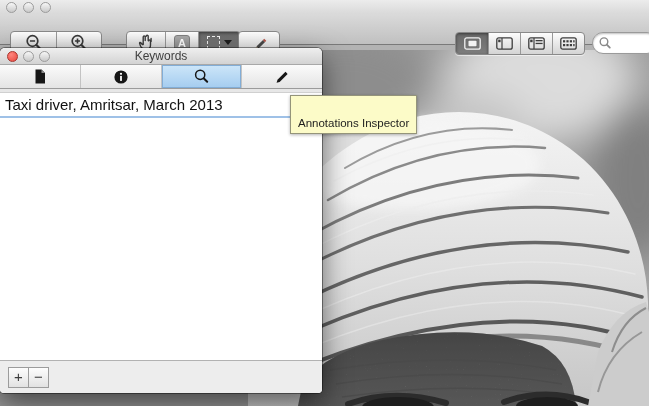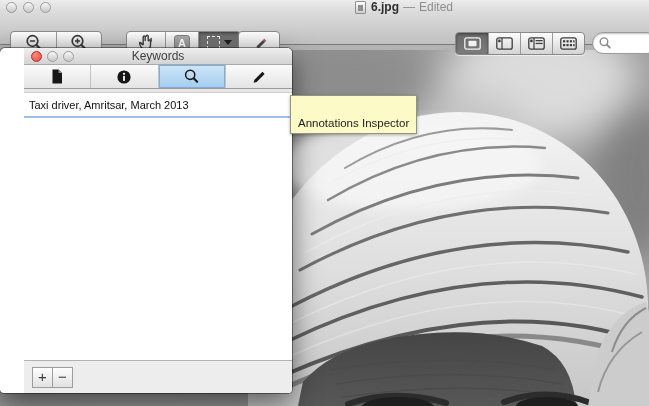--- a/index.html
+++ b/index.html
@@ -70,24 +70,24 @@
     box-shadow:inset 0 1px 2px rgba(0,0,0,.25);
   }
   .search input { border:none; outline:none; width:36px; font-size:11px; background:transparent; }
 
   
   .content { position:absolute; left:0; top:45px; width:649px; height:361px; background:#b3b3b3; }
   .photo { position:absolute; left:0; top:5px; }
 
   
   .panel {
-    position:absolute; left:0; top:48px; width:292px; height:345px; z-index:5;
+    position:absolute; left:0; top:48px; width:322px; height:345px; z-index:5;
     border-radius:5px 5px 4px 4px; overflow:hidden;
     box-shadow:0 0 0 1px rgba(0,0,0,.4), 0 10px 28px rgba(0,0,0,.55);
-    background:#fff; display:flex; flex-direction:column;padding-left:24px;
+    background:#fff; display:flex; flex-direction:column;
   }
   .p-titlebar {
     height:17px; background:linear-gradient(#efefef,#d3d3d3);
     border-bottom:1px solid #a8a8a8; position:relative; flex:0 0 auto;
   }
   .p-title {
     position:absolute; left:0; right:0; top:0; height:17px; line-height:17px;
     text-align:center; font-size:12px; color:#3f3f3f;
   }
   .p-lights { position:absolute; left:7px; top:3px; display:flex; gap:5px; z-index:2; }
@@ -99,21 +99,21 @@
   .p-tab + .p-tab { border-left:1px solid #c3c3c3; }
   .p-tab.selected {
     background:linear-gradient(#cde6f9,#a4ccef);
     box-shadow:inset 0 0 0 1px #82add6;
   }
 
   .kw-spacer { height:4px; background:#e7e7e7; border-bottom:1px solid #d0d0d0; flex:0 0 auto; }
   .kw-row { height:25px; background:#fff; border-bottom:2px solid #9fc1e7; flex:0 0 auto; }
   .kw-row input {
     width:100%; height:23px; border:none; outline:none;
-    font-family:"Liberation Sans", sans-serif; font-size:11px; color:#111; padding:0 0 0 5px;
+    font-family:"Liberation Sans", sans-serif; font-size:15px; color:#111; padding:0 0 0 5px;
   }
   .kw-list { flex:1 1 auto; background:#fff; }
 
   .p-footer {
     height:33px; flex:0 0 auto; background:#ededed; border-top:1px solid #b2b2b2;
     display:flex; align-items:center; padding-left:8px;
   }
   .pf-btn {
     width:21px; height:21px; border:1px solid #9c9c9c;
     background:linear-gradient(#fdfdfd,#e2e2e2);
@@ -202,26 +202,20 @@
       <path d="M598,342 Q608,302 642,282" stroke="#979797" stroke-width="2" fill="none"></path>
     </svg>
   </div>
 
   <div class="titlebar">
     <div class="lights">
       <span class="light"></span>
       <span class="light"></span>
       <span class="light"></span>
     </div>
-    <div class="title-group">
-      <span class="doc-ico"></span>
-      <span class="t-file">6.jpg</span>
-      <span class="t-sep">—</span>
-      <span class="t-status">Edited</span>
-    </div>
   </div>
 
   <div class="toolbar">
 
     <div class="btn-group group-zoom">
       <div class="seg">
         <svg width="20" height="20" viewBox="0 0 20 20">
           <circle cx="8.5" cy="8" r="5.3" fill="none" stroke="#3a3a3a" stroke-width="1.7"></circle>
           <line x1="12.5" y1="12" x2="16.2" y2="15.7" stroke="#3a3a3a" stroke-width="2.2" stroke-linecap="round"></line>
           <line x1="5.9" y1="8" x2="11.1" y2="8" stroke="#3a3a3a" stroke-width="1.6"></line>

